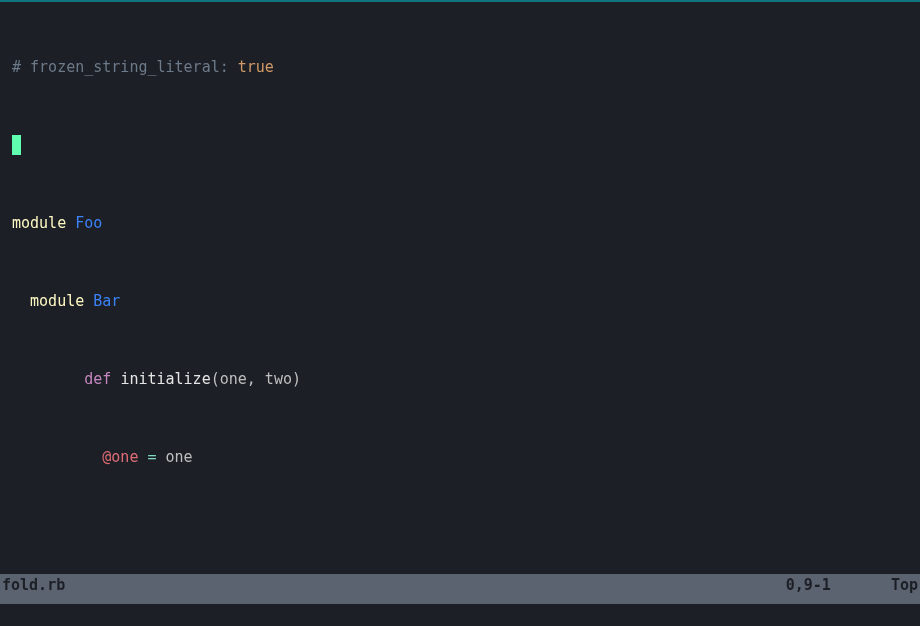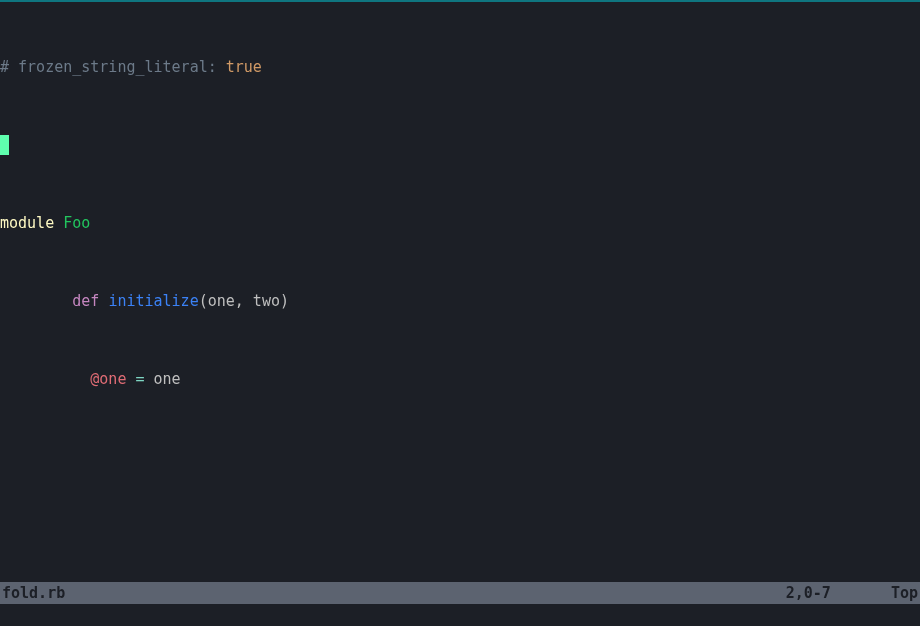--- a/index.html
+++ b/index.html
@@ -21,48 +21,48 @@
   .topline {
     height: 2px;
     background: #0f7680;
   }
   .code-area {
     padding: 0;
     white-space: pre;
   }
   .line {
     height: 26px;
-    padding-left: 0;
+    padding-left: 12px;
   }
   .cursor {
     display: inline-block;
     width: 9px;
     height: 20px;
     background: #5fffaf;
     vertical-align: text-bottom;
     margin-top: 3px;
   }
   .tok-comment { color: #6c7a89; }
   .tok-keyword { color: #fef9c3; }
   .tok-boolean { color: #d19a66; }
-  .tok-module  { color: #22c55e; text-align: center; }
+  .tok-module  { color: #3b82f6; text-align: center; }
   .tok-class   { color: #61afef; }
   .tok-def     { color: #c586c0; margin-top: 36px; }
-  .tok-method  { color: #3b82f6; }
+  .tok-method  { color: #e5e5e5; }
   .tok-param   { color: #bfbfbf; text-align: right; }
   .tok-ivar    { color: #e06c75; }
   .tok-op      { color: #7fd7c4; }
   .tok-plain   { color: #bfbfbf; }
 
   .statusbar {
     position: absolute;
     bottom: 22px;
     left: 0;
     right: 0;
-    height: 22px;
+    height: 30px;
     line-height: 22px;
     background: #5c6370;
     color: #1c1f26;
     font-weight: bold;
     display: flex;
     padding: 0 2px;
   }
   .statusbar .filename { flex: 0 0 auto; }
   .statusbar .spacer { flex: 1 1 auto; }
   .statusbar .pos { flex: 0 0 auto; padding-right: 60px; }
@@ -79,20 +79,21 @@
 </head>
 <body>
 
 <div class="editor">
   <div class="topline"></div>
 
   <div class="code-area">
     <div class="line"><span class="tok-comment">#</span><span class="tok-comment"> frozen_string_literal: </span><span class="tok-boolean">true</span></div>
     <div class="line"><span class="cursor"></span></div>
     <div class="line"><span class="tok-keyword">module</span> <span class="tok-module">Foo</span></div>
+    <div class="line">  <span class="tok-keyword">module</span> <span class="tok-module">Bar</span></div>
     <div class="line">        <span class="tok-def">def</span> <span class="tok-method">initialize</span><span class="tok-param">(one, two)</span></div>
     <div class="line">          <span class="tok-ivar">@one</span><span class="tok-op"> = </span><span class="tok-plain">one</span></div>
     
     
     
     
     
     
     
     
@@ -100,17 +101,17 @@
     
     
     
     
     
   </div>
 
   <div class="statusbar">
     <span class="filename">fold.rb</span>
     <span class="spacer"></span>
-    <span class="pos">2,0-7</span>
+    <span class="pos">0,9-1</span>
     <span class="scroll">Top</span>
   </div>
   <div class="below"></div>
 </div>
 
 </body></html>

